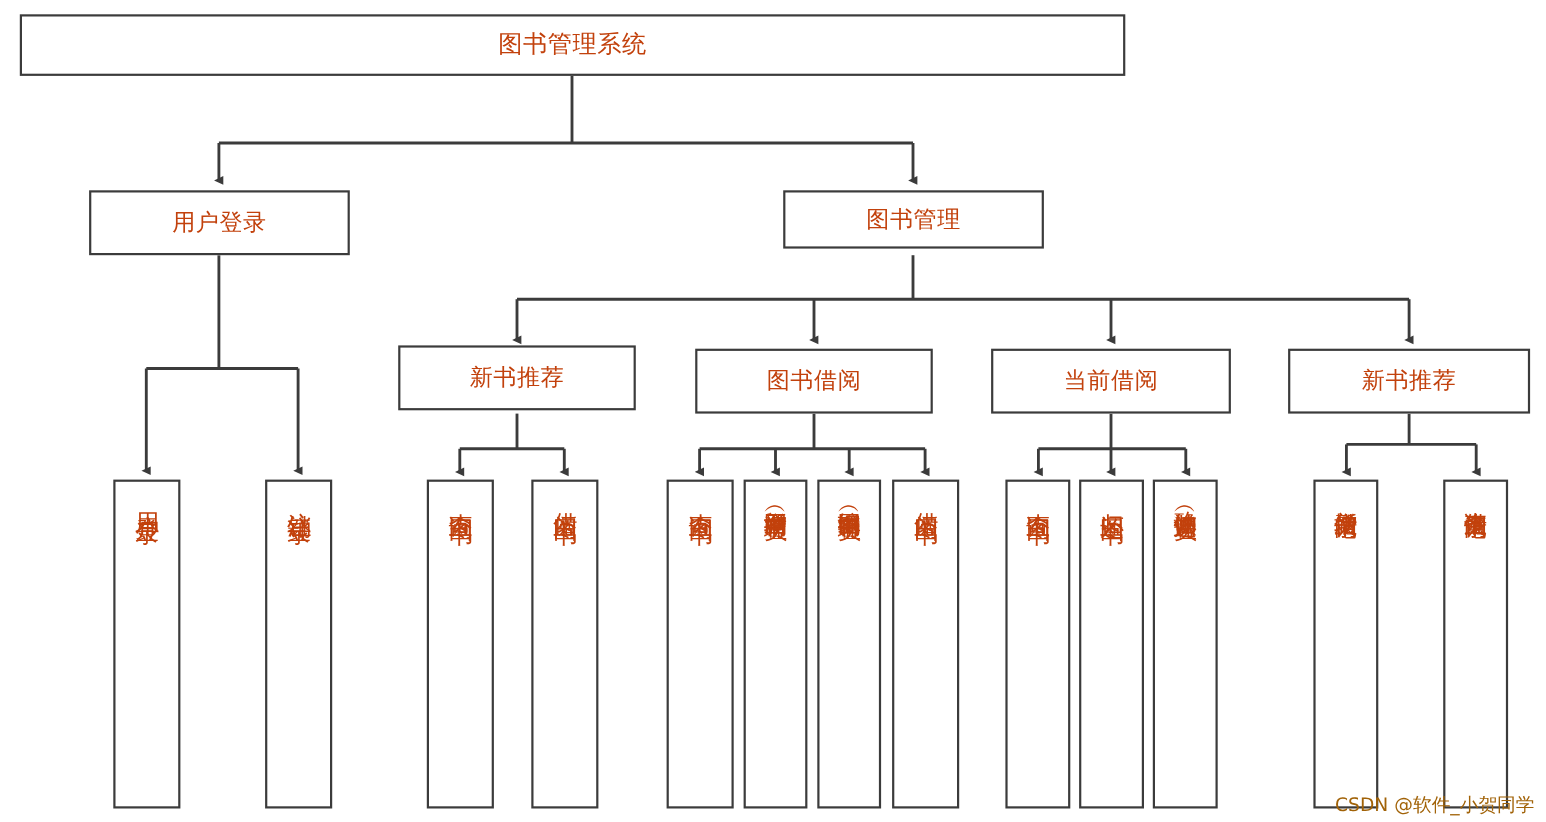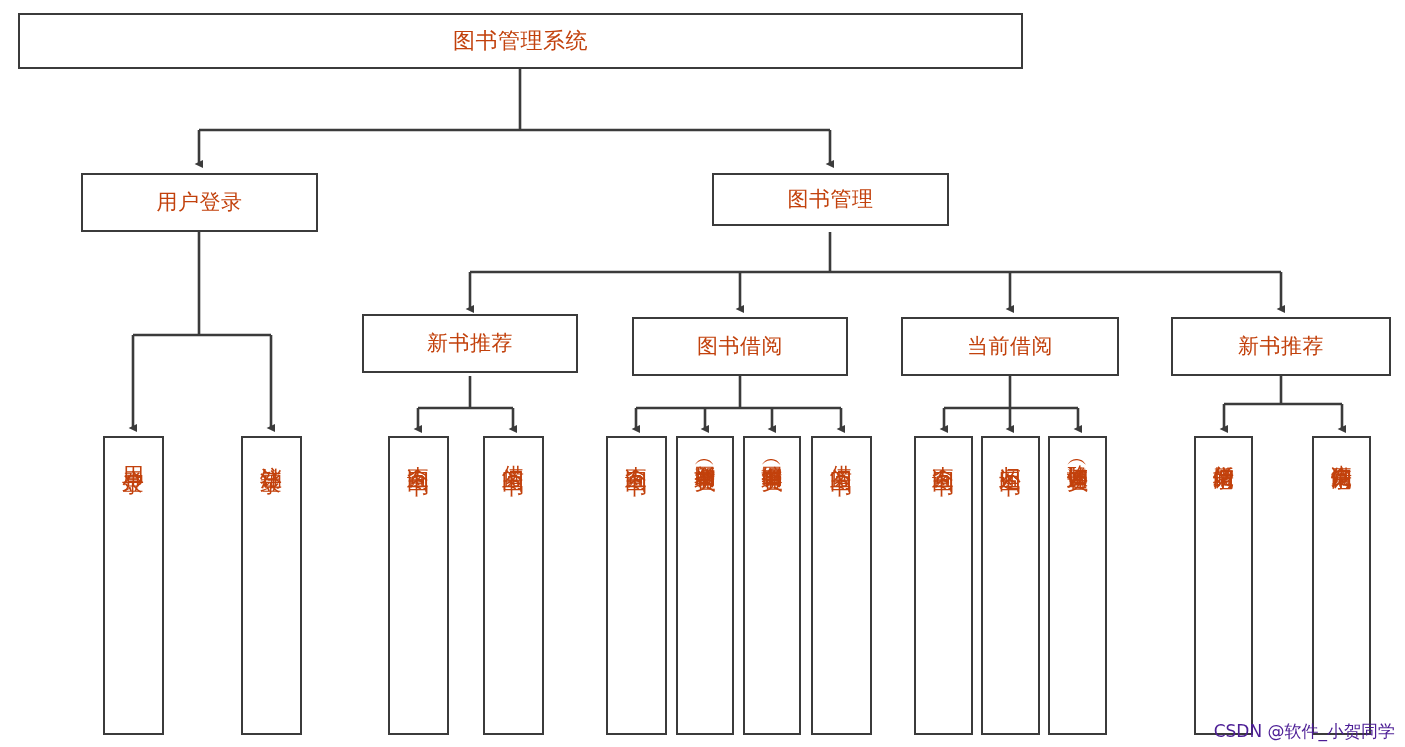--- a/index.html
+++ b/index.html
@@ -59,21 +59,21 @@
   }
   .node.vert.small .label{
     font-size:21px;
     letter-spacing:1px;
   }
   .watermark{
     position:absolute;
     right:10px;
     bottom:4px;
     font-size:17px;
-    color:#4c1d95;
+    color:#a16207;
     z-index:5;
     white-space:nowrap;
     user-select:none;
   }
 </style>
 </head>
 <body>
 
 <div id="diagram-root">
 

